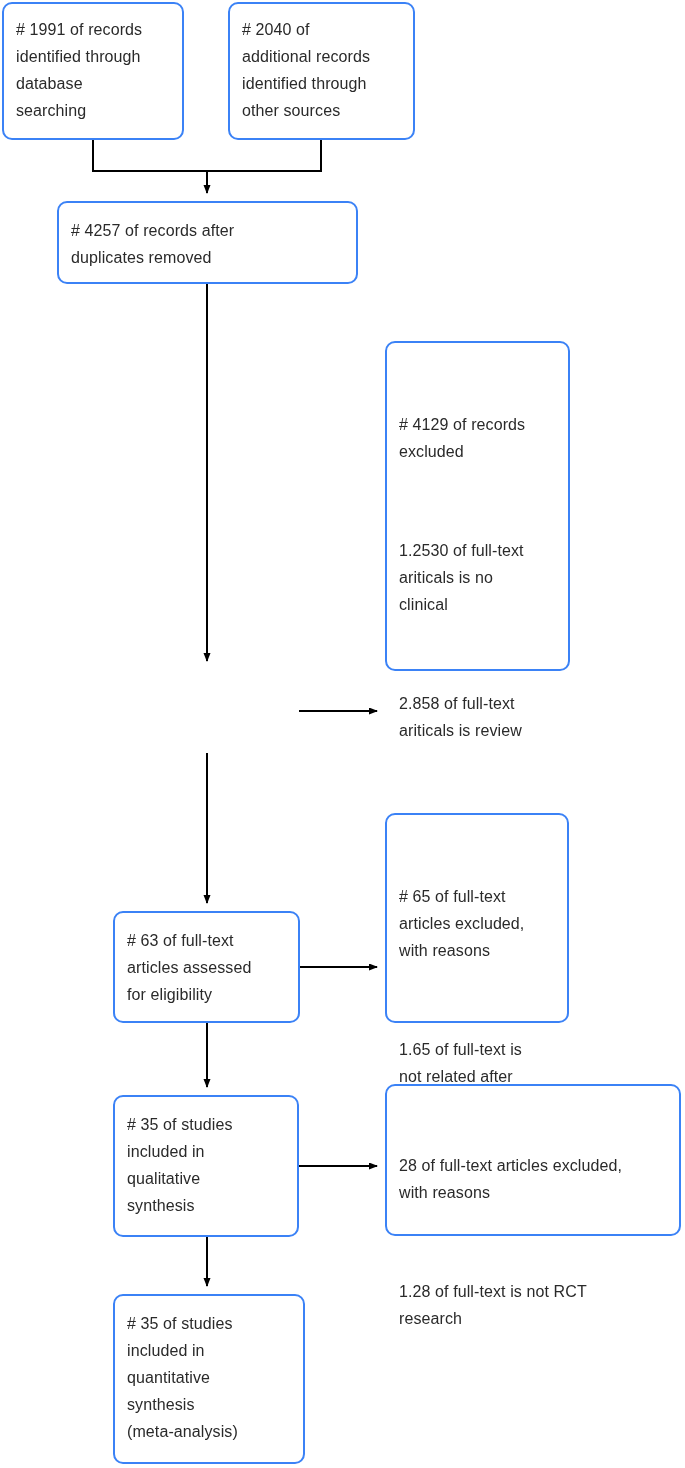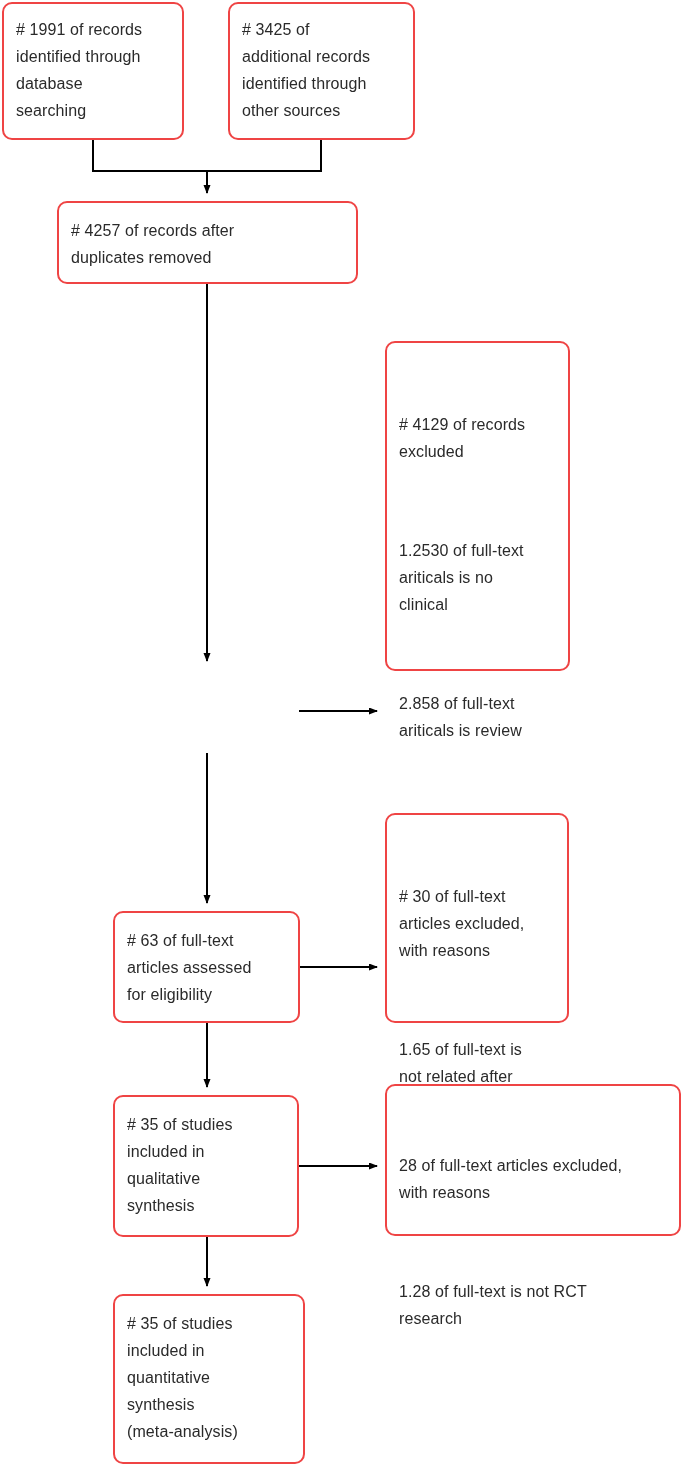--- a/index.html
+++ b/index.html
@@ -15,21 +15,21 @@
   .connectors {
     position: absolute;
     left: 0; top: 0;
     width: 685px; height: 1468px;
     pointer-events: none;
   }
   .node {
     position: absolute;
     box-sizing: border-box;
     background: #ffffff;
-    border: 2px solid #ef4444;
+    border: 2px solid #3b82f6;
     border-radius: 10px;
     padding: 12px 12px 8px 12px;
     font-size: 16px;
     line-height: 27px;
     white-space: pre;
     letter-spacing: 0.1px;
   }
   .para { white-space: pre; }
   .para + .para { margin-top: 18px; }
 
@@ -75,21 +75,21 @@
     <path d="M299,1166 H377" stroke="#000" stroke-width="2" fill="none" marker-end="url(#arrow)"></path>
 
     <path d="M207,1237 V1286" stroke="#000" stroke-width="2" fill="none" marker-end="url(#arrow)"></path>
   </svg>
 
   <div class="node" id="n-identified"># 1991 of records
 identified through
 database
 searching</div>
 
-  <div class="node" id="n-additional"># 3425 of
+  <div class="node" id="n-additional"># 2040 of
 additional records
 identified through
 other sources</div>
 
   <div class="node" id="n-dedup"># 4257 of records after
 duplicates removed</div>
 
   <div class="node" id="n-excl-records">
     <div class="para"># 4129 of records
 excluded</div>
@@ -104,21 +104,21 @@
 related after
 reading theme</div>
   </div>
 
 
   <div class="node" id="n-eligibility"># 63 of full-text
 articles assessed
 for eligibility</div>
 
   <div class="node" id="n-excl-ft">
-    <div class="para"># 30 of full-text
+    <div class="para"># 65 of full-text
 articles excluded,
 with reasons</div>
     <div class="para">1.65 of full-text is
 not related after
 reading abstract</div>
   </div>
 
   <div class="node" id="n-qualitative"># 35 of studies
 included in
 qualitative

